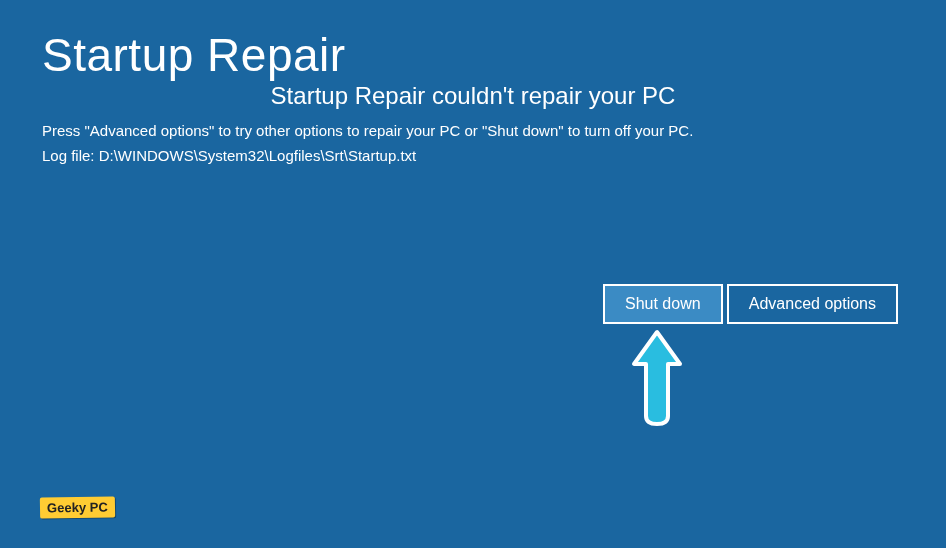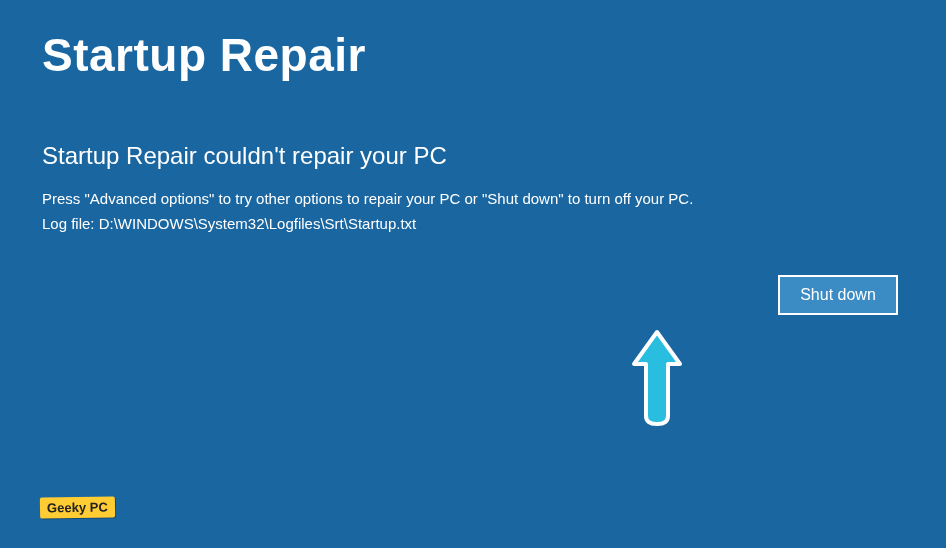--- a/index.html
+++ b/index.html
@@ -14,41 +14,41 @@
       font-family: "Segoe UI", "Segoe UI Light", Arial, sans-serif;
       color: #ffffff;
       position: relative;
       overflow: hidden;
     }
     .content {
       padding: 28px 42px;
     }
     .title {
       font-size: 46px;
-      font-weight: 700;
+      font-weight: 400;
       letter-spacing: 0.5px;
-      margin-bottom: 60px;
     }
     .subtitle {
       font-size: 24px;
       font-weight: 300;
-      margin-bottom: 20px;
+      margin-bottom: 12px;
+      text-align: center;
     }
     .instruction {
       font-size: 15px;
       font-weight: 400;
       margin-bottom: 8px;
     }
     .logfile {
       font-size: 15px;
       font-weight: 400;
     }
     .button-row {
       position: absolute;
-      top: 275px;
+      top: 284px;
       right: 48px;
       display: flex;
       gap: 4px;
     }
     .btn {
       border: 2px solid #ffffff;
       background: transparent;
       color: #ffffff;
       font-family: inherit;
       font-size: 16px;
@@ -87,20 +87,21 @@
 
 <div class="content">
   <h1 class="title">Startup Repair</h1>
   <h2 class="subtitle">Startup Repair couldn't repair your PC</h2>
   <p class="instruction">Press "Advanced options" to try other options to repair your PC or "Shut down" to turn off your PC.</p>
   <p class="logfile">Log file: D:\WINDOWS\System32\Logfiles\Srt\Startup.txt</p>
 </div>
 
 <div class="button-row">
   <button class="btn selected">Shut down</button>
+  <button class="btn">Advanced options</button>
 </div>
 
 <div class="arrow-annotation">
   <svg width="70" height="110" viewBox="0 0 70 110">
     <g>
       <path d="M 35 8 L 12 40 L 24 40 L 24 92 Q 24 100 35 100 Q 46 100 46 92 L 46 40 L 58 40 Z" fill="#29bde0" stroke="#ffffff" stroke-width="4" stroke-linejoin="round"></path>
     </g>
   </svg>
 </div>
 

